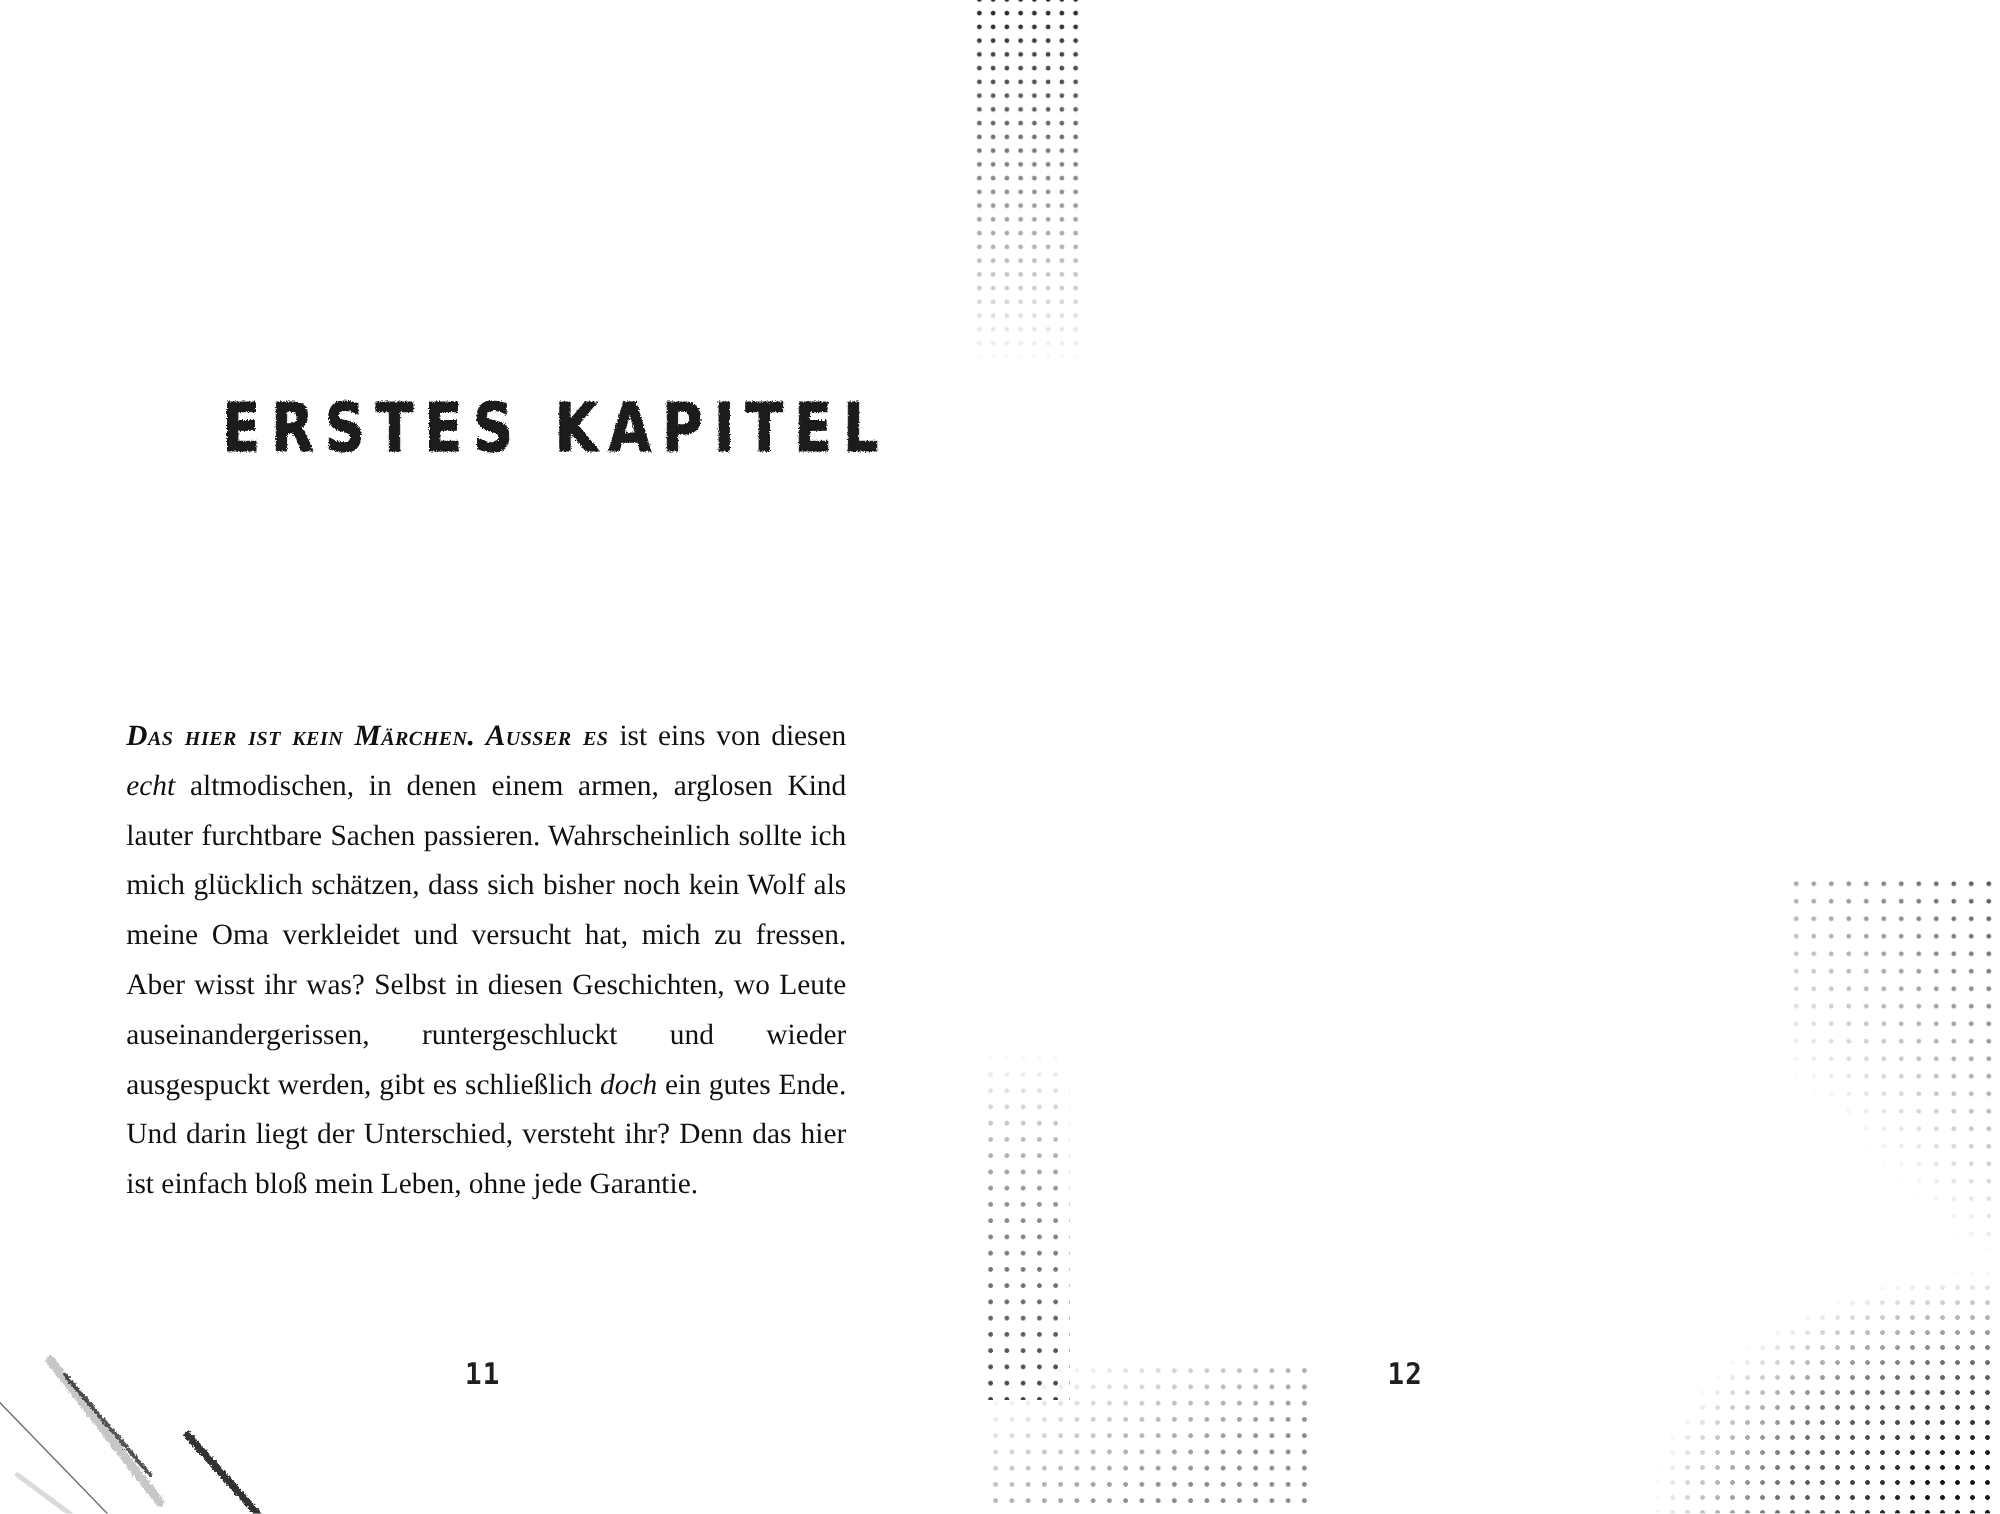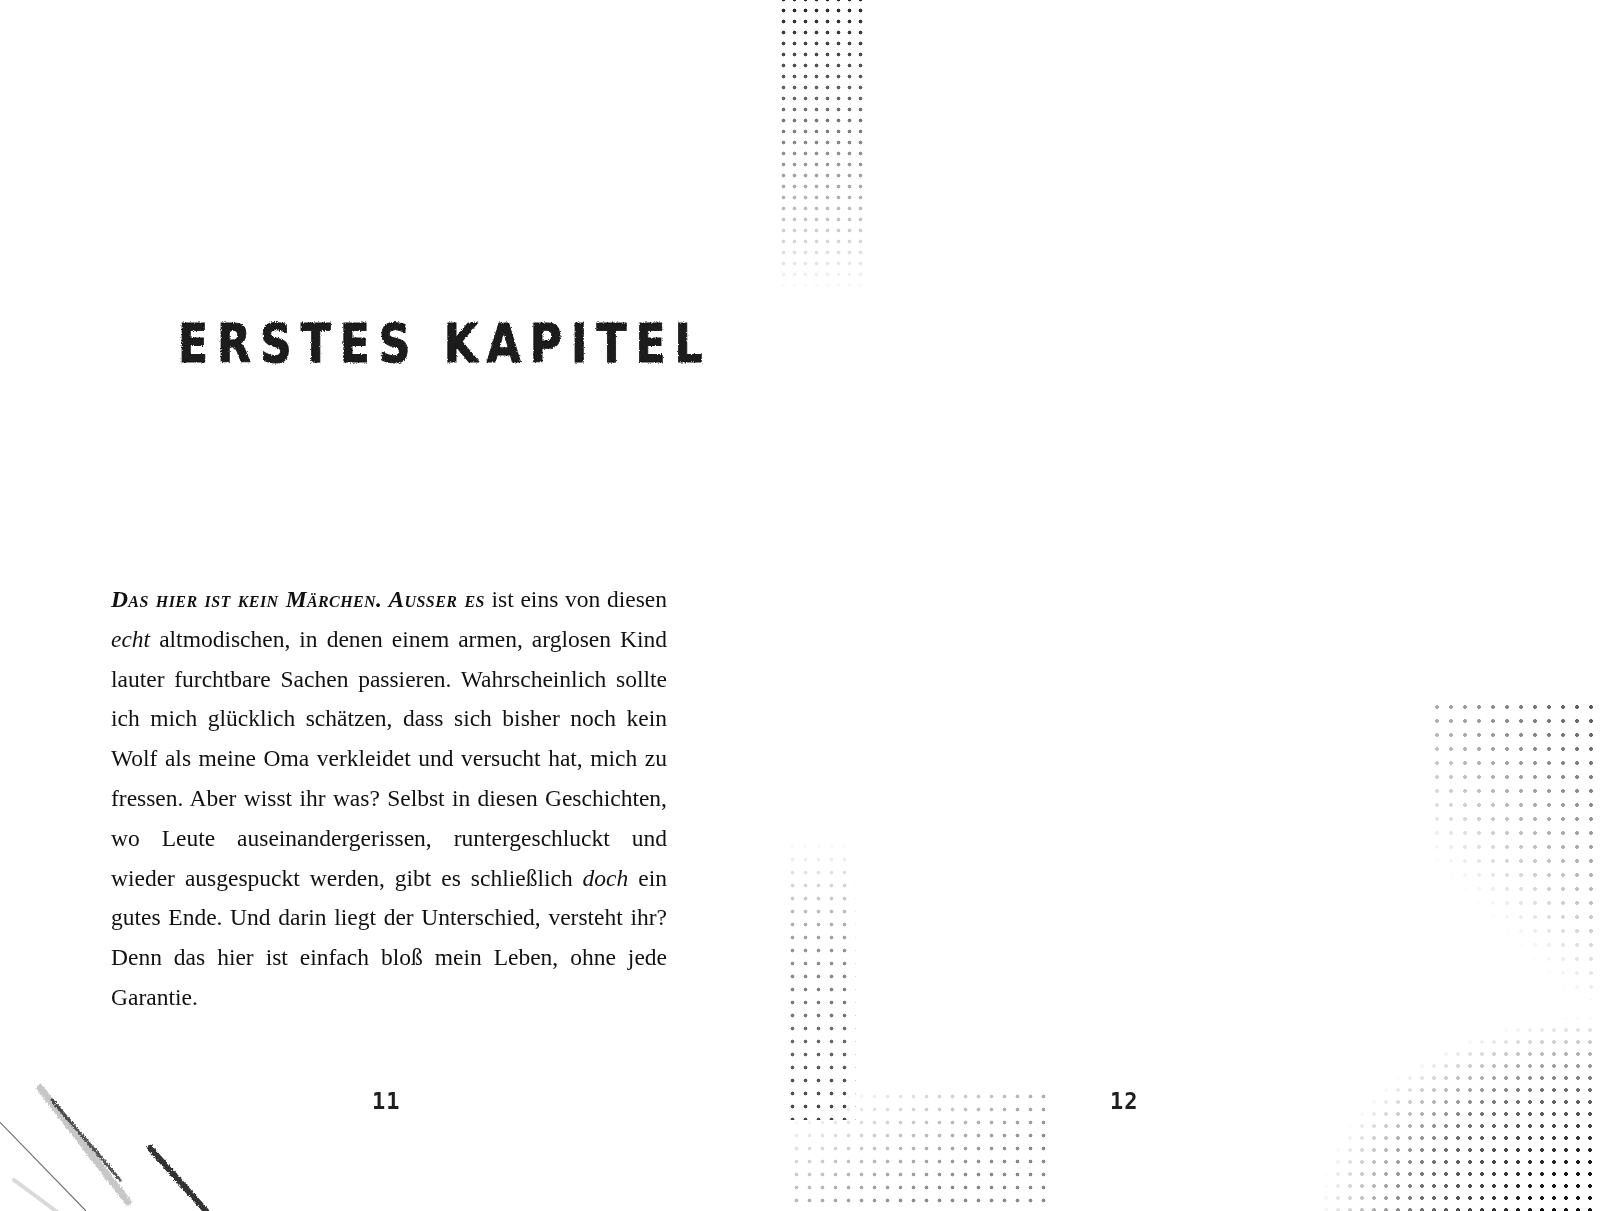--- a/index.html
+++ b/index.html
@@ -60,21 +60,21 @@
   }
 
   .smallcaps-open {
     font-style: italic;
     font-variant: small-caps;
     font-weight: 600;
     letter-spacing: 0.4px;
   }
   .it { font-style: italic; }
 
-  p.para { margin: 10px; text-indent: 1.35em; }
+  p.para { margin: 0; text-indent: 1.35em; }
   p.para.first { text-indent: 0; }
 
   
   .folio {
     position: absolute;
     font-family: "DejaVu Sans Mono", monospace;
     font-size: 22px;
     font-weight: 700;
     letter-spacing: 1px;
     color: #1f1f1f;

